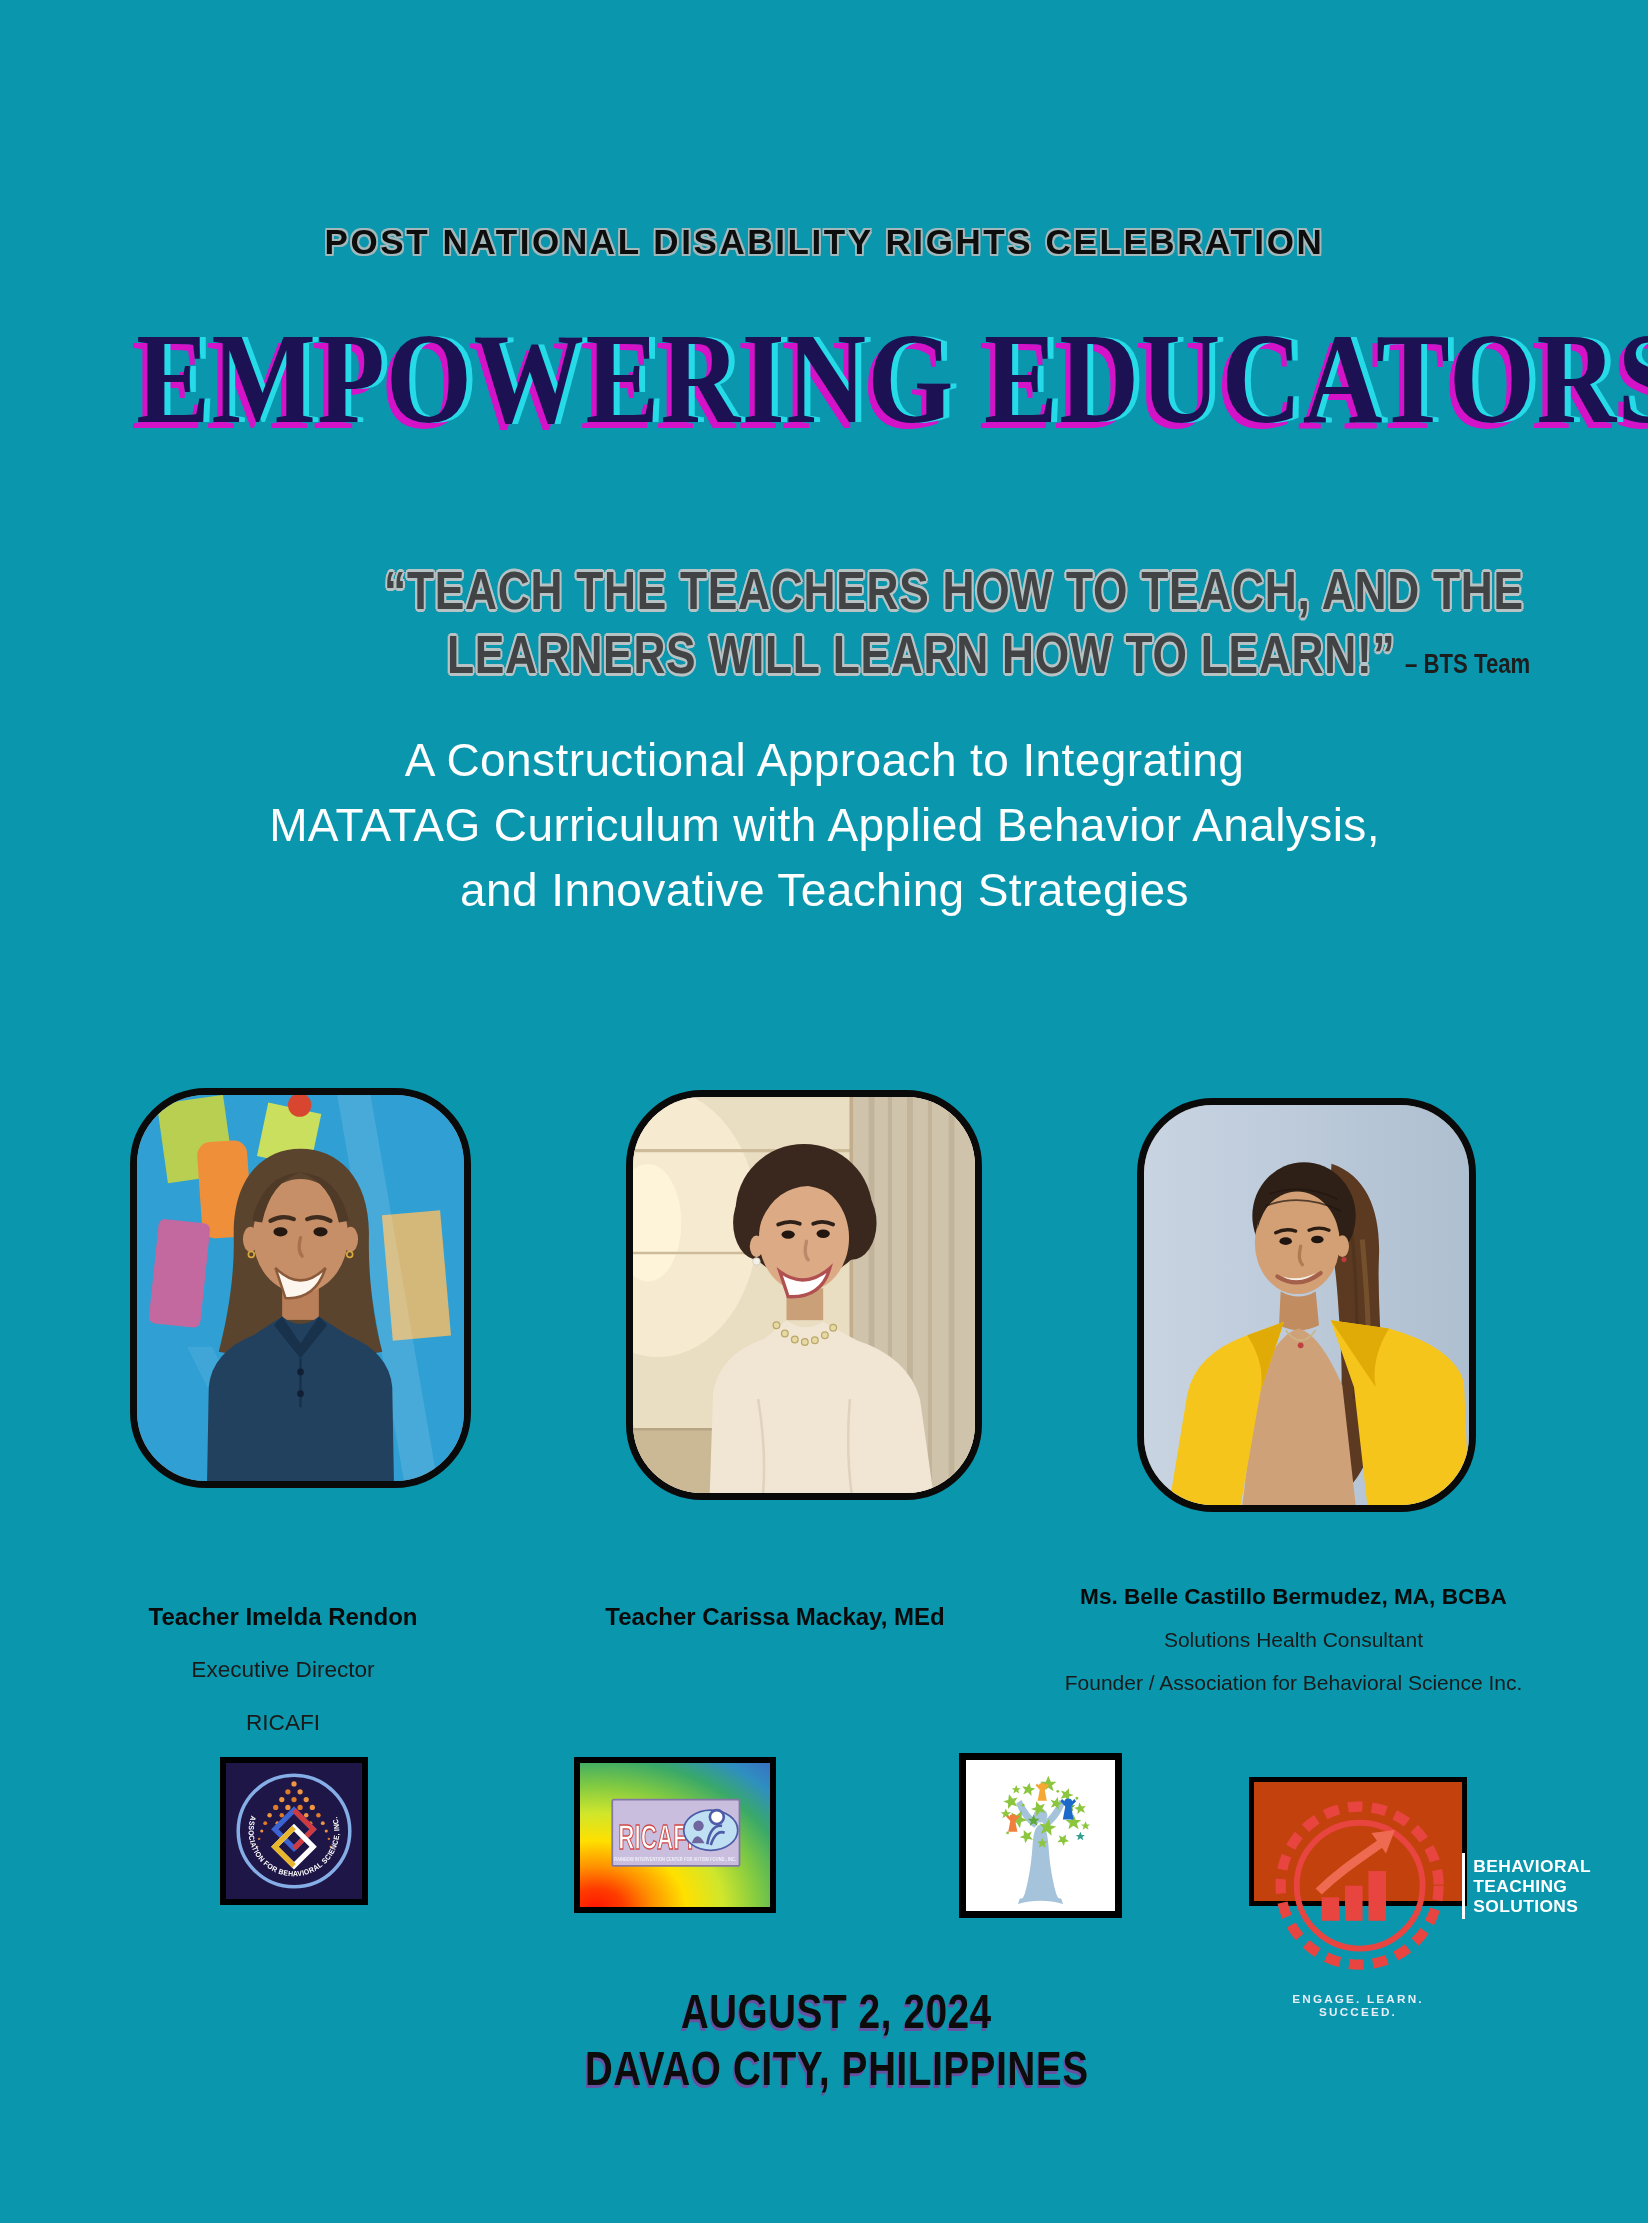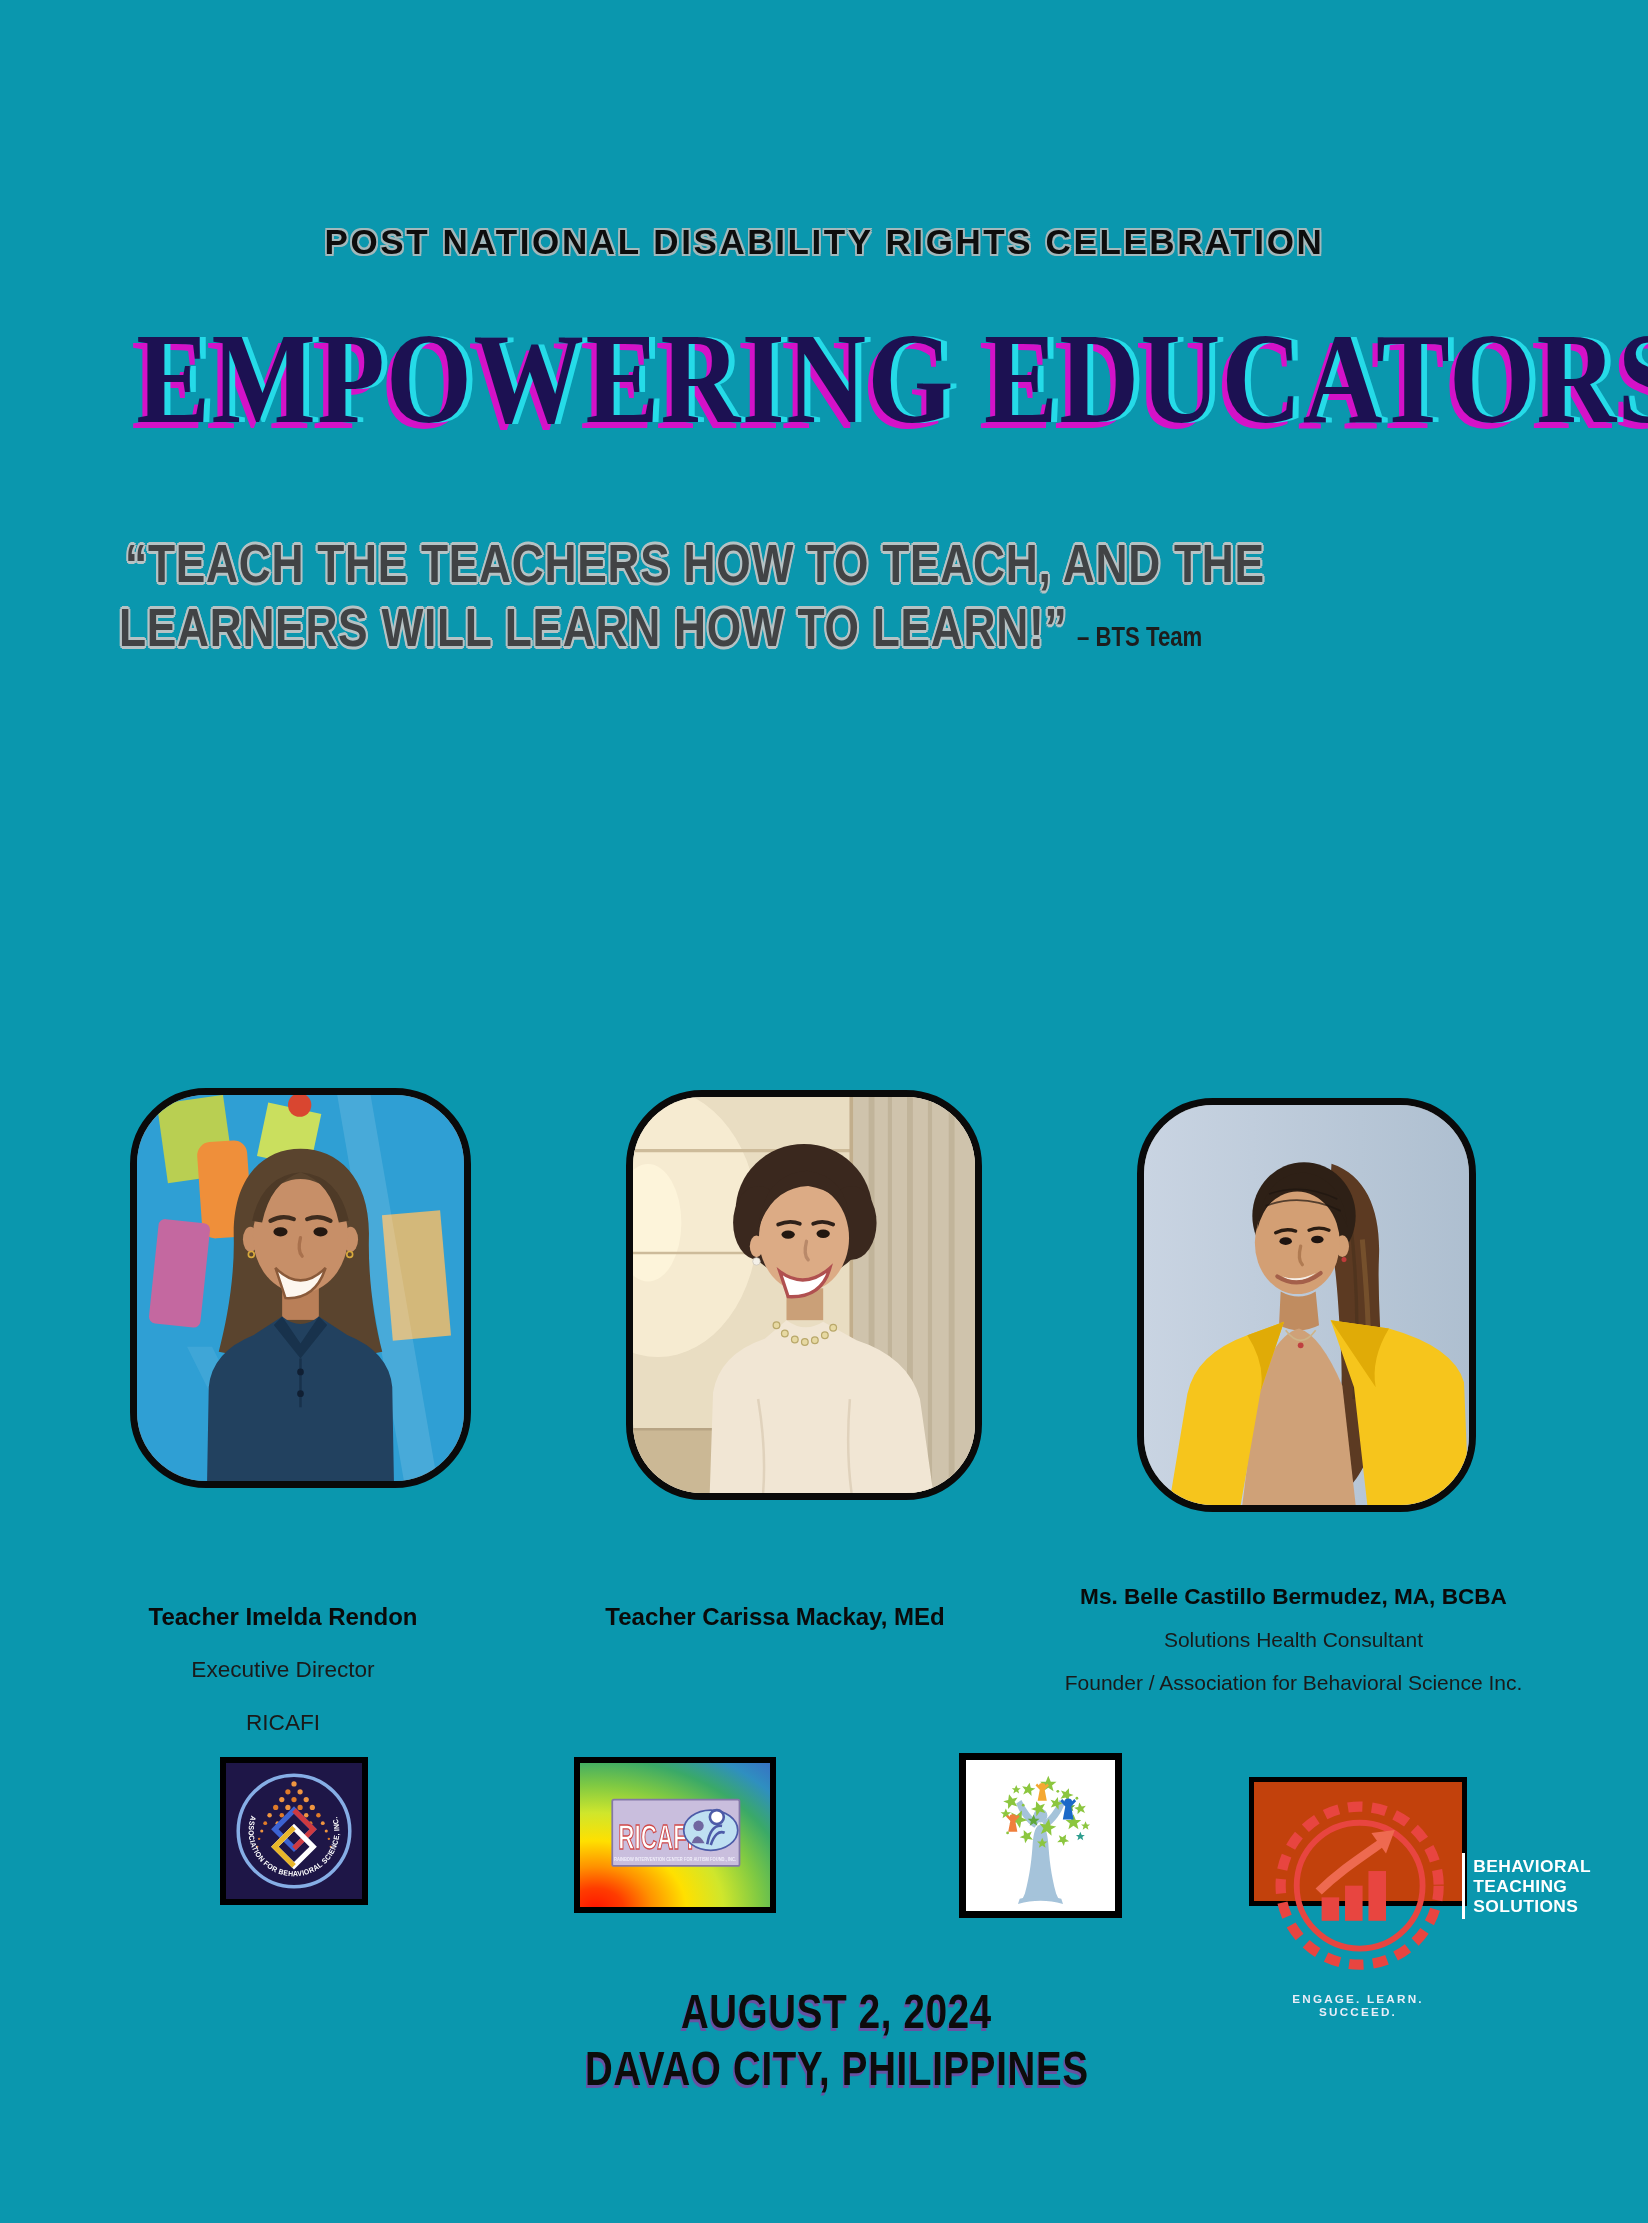--- a/index.html
+++ b/index.html
@@ -11,21 +11,21 @@
     font-size:35px;font-weight:700;letter-spacing:2.6px;color:#0d0d0d;white-space:nowrap;
     text-shadow:-1.7px 0 #a3b8bb,1.7px 0 #a3b8bb,0 -1.7px #a3b8bb,0 1.7px #a3b8bb,
                 -1.7px -1.7px #a3b8bb,1.7px -1.7px #a3b8bb,-1.7px 1.7px #a3b8bb,1.7px 1.7px #a3b8bb;}
   .title{position:absolute;top:313px;left:0;width:100%;margin:0;text-align:center;
     font-family:"Liberation Serif",serif;font-weight:700;font-size:130px;line-height:1;
     color:#1c1152;white-space:nowrap;}
   .title .tinner{display:inline-block;transform:scaleX(.85);transform-origin:50% 50%;
     letter-spacing:1.7px;text-shadow:7px 0 0 #25dbe8,-6px 6px 0 #d412c8;}
 
   
-  .quote{position:absolute;top:531px;left:0;width:100%;text-align:left;
+  .quote{position:absolute;top:558px;left:0;width:100%;text-align:right;
     font-weight:700;font-size:54px;line-height:64px;color:#414345;}
   .qline{display:block;}
   .qinner{display:inline-block;transform:scaleX(.82);transform-origin:50% 50%;white-space:nowrap;
     letter-spacing:0.9px;
     text-shadow:-2.6px 0 #b6c2c4,2.6px 0 #b6c2c4,0 -2.6px #b6c2c4,0 2.6px #b6c2c4,
                 -1.7px -1.7px #b6c2c4,1.7px -1.7px #b6c2c4,-1.7px 1.7px #b6c2c4,1.7px 1.7px #b6c2c4;}
   .qattr{font-size:27px;font-weight:700;color:#1d1d1d;text-shadow:none;letter-spacing:0;
     margin-left:12px;}
 
   
@@ -75,20 +75,25 @@
 <div class="poster">
 
   <div class="eyebrow">POST NATIONAL DISABILITY RIGHTS CELEBRATION</div>
   <h1 class="title"><span class="tinner">EMPOWERING EDUCATORS</span></h1>
 
   <div class="quote">
     <span class="qline"><span class="qinner">“TEACH THE TEACHERS HOW TO TEACH, AND THE</span></span>
     <span class="qline"><span class="qinner"><span>LEARNERS WILL LEARN HOW TO LEARN!”</span><span class="qattr">– BTS Team</span></span></span>
   </div>
 
+  <div class="subtitle">
+    <div>A Constructional Approach to Integrating</div>
+    <div>MATATAG Curriculum with Applied Behavior Analysis,</div>
+    <div>and Innovative Teaching Strategies</div>
+  </div>
 
   <div class="photo photo1">
     <svg viewBox="0 0 392 460" preserveAspectRatio="none">
       <rect width="392" height="460" fill="#2f9fd4"></rect>
       <g>
         <rect x="30" y="5" width="80" height="95" fill="#b9cf52" transform="rotate(-8 70 52)"></rect>
         <rect x="150" y="15" width="65" height="65" fill="#cadf5e" transform="rotate(12 182 47)"></rect>
         <circle cx="195" cy="12" r="14" fill="#d94630"></circle>
         <rect x="75" y="55" width="60" height="115" rx="16" fill="#ef8f3a" transform="rotate(-4 105 112)"></rect>
         <rect x="20" y="150" width="62" height="125" rx="8" fill="#c468a0" transform="rotate(6 51 212)"></rect>

